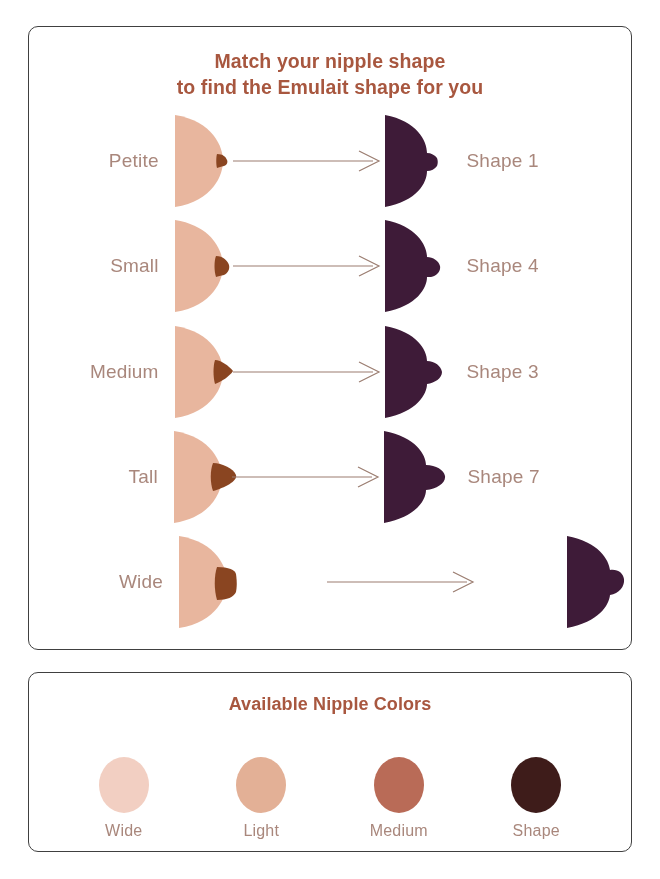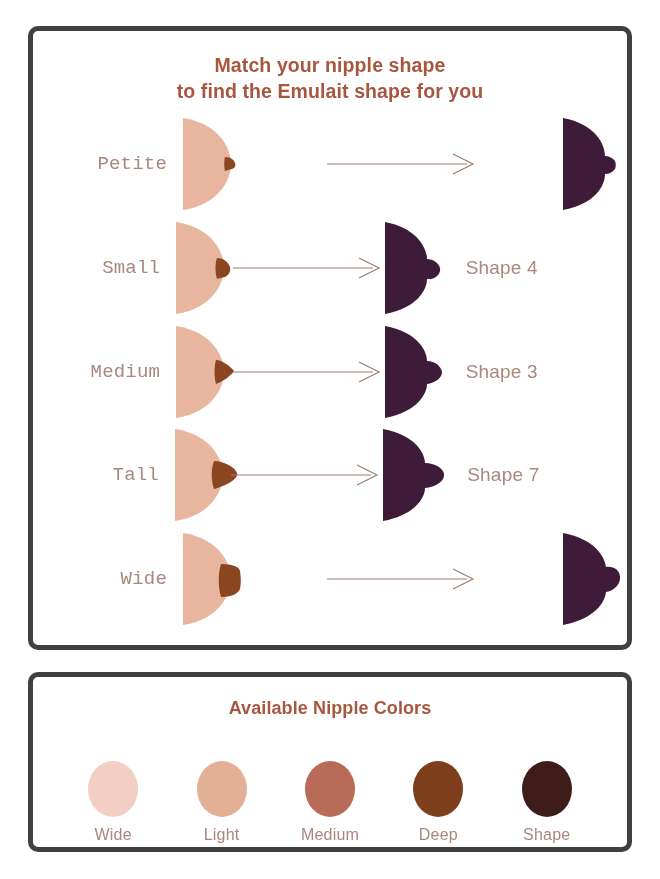--- a/index.html
+++ b/index.html
@@ -20,21 +20,21 @@
     width: 660px;
     height: 879px;
     padding: 26px 28px 22px 28px;
     display: flex;
     flex-direction: column;
     gap: 22px;
   }
 
   
   .card {
-    border: 5px solid #404040;
+    border: 1px solid #404040;
     border-radius: 10px;
     background: #ffffff;
   }
   .card-shapes {
     flex: 0 0 624px;
     height: 624px;
     padding: 22px 0 10px 0;
     display: flex;
     flex-direction: column;
   }
@@ -80,21 +80,20 @@
   }
 
   .row-label {
     width: 148px;
     text-align: right;
     padding-right: 14px;
     font-size: 19px;
     color: #a9877c;
     letter-spacing: 0.2px;
     white-space: nowrap;
-    font-family: Liberation Mono, monospace;
   }
   .row-label-right {
     width: 190px;
     text-align: left;
     padding-left: 20px;
     font-size: 19px;
     color: #a9877c;
     letter-spacing: 0.2px;
     white-space: nowrap;
   }
@@ -173,20 +172,21 @@
           <svg width="150" height="22" viewBox="0 0 150 22">
             <line x1="0" y1="11" x2="140" y2="11" stroke="#9b7d70" stroke-width="1.2"></line>
             <polyline points="126,1 146,11 126,21" fill="none" stroke="#9b7d70" stroke-width="1.2"></polyline>
           </svg>
         </div>
         <div class="teat-cell">
           <svg width="62" height="96" viewBox="0 0 62 96">
             <path d="M2,2 C34,8 44,28 44,40 C48,40 52,42 54,45 C55,48 55,50 54,53 C52,56 48,58 44,58 C44,70 34,88 2,94 Z" fill="#3E1B38"></path>
           </svg>
         </div>
+        <div class="row-label-right">Shape 1</div>
       </div>
 
       <div class="match-row">
         <div class="row-label">Small</div>
         <div class="breast-cell">
           <svg width="56" height="96" viewBox="0 0 56 96">
             <path d="M2,2 C40,8 50,34 50,48 C50,62 40,88 2,94 Z" fill="#E8B69E"></path>
             <path d="M43,38 C50,38 55,43 56,47 C57,51 55,55 51,57 C48,58 45,58 43,59 C41,53 41,43 43,38 Z" fill="#8A4521"></path>
           </svg>
         </div>
@@ -286,24 +286,20 @@
       <div class="swatch-item">
         <div class="swatch-dot" style="background:#E3B096"></div>
         <div class="swatch-label">Light</div>
       </div>
 
       <div class="swatch-item">
         <div class="swatch-dot" style="background:#B96B57"></div>
         <div class="swatch-label">Medium</div>
       </div>
 
-      <div class="swatch-item">
-        <div class="swatch-dot" style="background:#7E3F1C"></div>
-        <div class="swatch-label">Deep</div>
-      </div>
 
       <div class="swatch-item">
         <div class="swatch-dot" style="background:#3E1C1A"></div>
         <div class="swatch-label">Shape</div>
       </div>
 
     </div>
   </div>
 
 </div>

